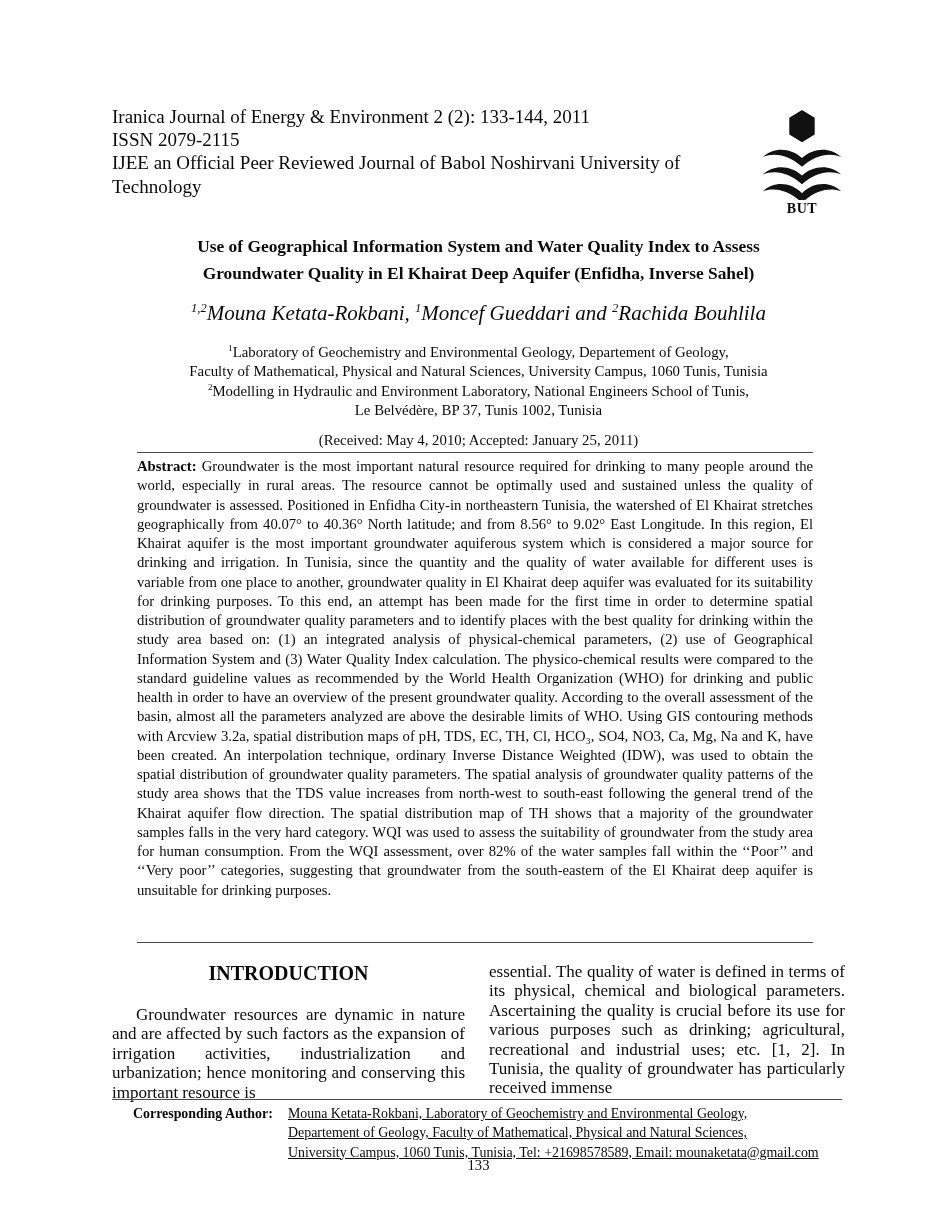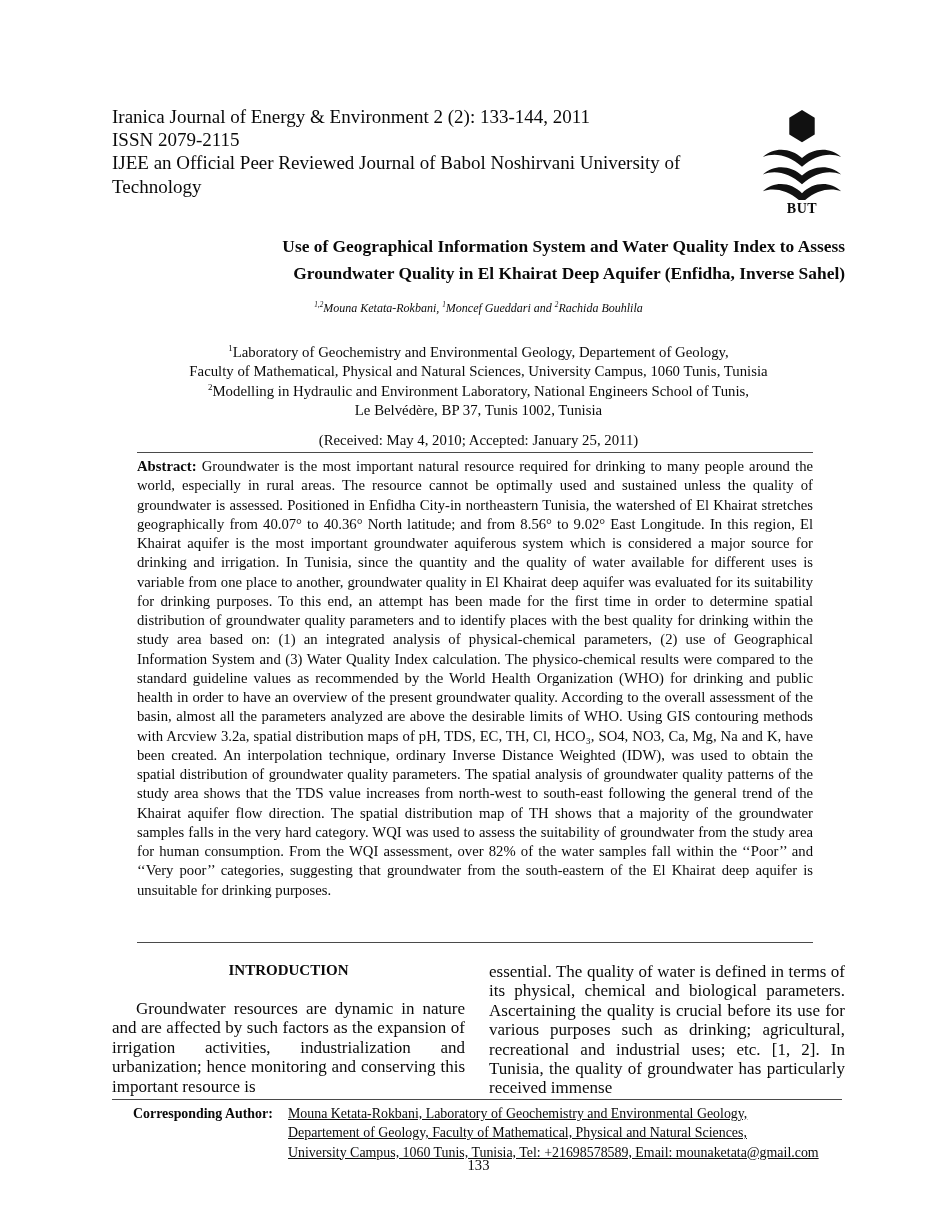--- a/index.html
+++ b/index.html
@@ -19,26 +19,26 @@
     position: absolute; left: 112px; top: 105px; width: 620px;
     font-size: 19px; line-height: 23.2px;
   }
 
   .logo { position: absolute; left: 760px; top: 110px; width: 84px; text-align: center; }
   .logo svg { display: block; margin: 0 auto; }
   .logo-label { font-weight: bold; font-size: 14px; letter-spacing: 0.5px; margin-top: 1px; }
 
   .title-block {
     position: absolute; left: 112px; top: 233px; width: 733px;
-    text-align: right; font-weight: bold; font-size: 17.4px; line-height: 27px;
+    text-align: center; font-weight: bold; font-size: 17.4px; line-height: 27px;
   }
 
   .authors-line {
     position: absolute; left: 112px; top: 301px; width: 733px;
-    text-align: center; font-style: italic; font-size: 12px;
+    text-align: center; font-style: italic; font-size: 21px;
   }
 
   .affiliations {
     position: absolute; left: 112px; top: 343px; width: 733px;
     text-align: center; font-size: 14.8px; line-height: 19.3px;
   }
 
   .received-line {
     position: absolute; left: 112px; top: 432px; width: 733px;
     text-align: center; font-size: 14.8px;
@@ -57,21 +57,21 @@
 
   .keywords {
     position: absolute; left: 137px; top: 904px; width: 676px;
     font-size: 14.7px; line-height: 19.4px; display: flex;
   }
   .kw-label { font-weight: bold; white-space: nowrap; flex: 0 0 auto; padding-right: 7px; }
   .kw-text { flex: 1; text-align: justify; }
 
   .col-left  { position: absolute; left: 112px; top: 962px; width: 353px; }
   .col-right { position: absolute; left: 489px; top: 962px; width: 356px; }
-  .intro-heading { text-align: center; font-weight: bold; font-size: 15px; margin: 0 0 20px 0; }
+  .intro-heading { text-align: center; font-weight: bold; font-size: 20px; margin: 0 0 20px 0; }
   .col-para { font-size: 17px; line-height: 19.4px; text-align: justify; margin: 0; font-family: Liberation Serif, serif; }
   .col-left .col-para { text-indent: 24px; }
 
   .footer-block {
     position: absolute; left: 112px; top: 1104px; width: 733px;
     font-size: 13.9px; line-height: 19.3px; display: flex;
   }
   .footer-label { font-weight: bold; white-space: nowrap; flex: 0 0 155px; margin-left: 21px; }
   .footer-lines { flex: 1; text-decoration: underline; }
 

